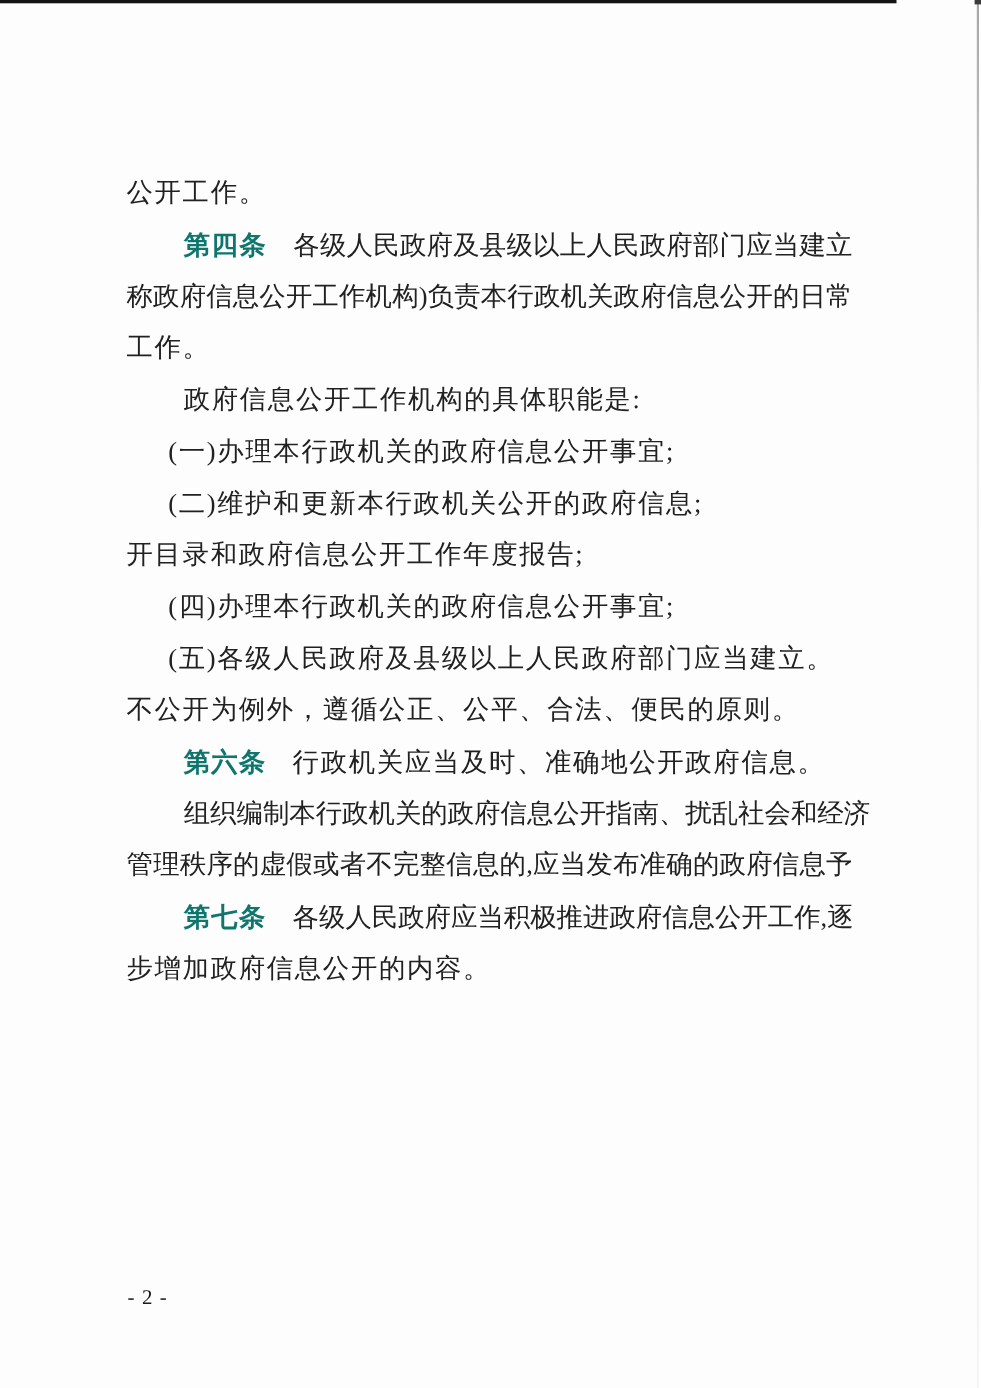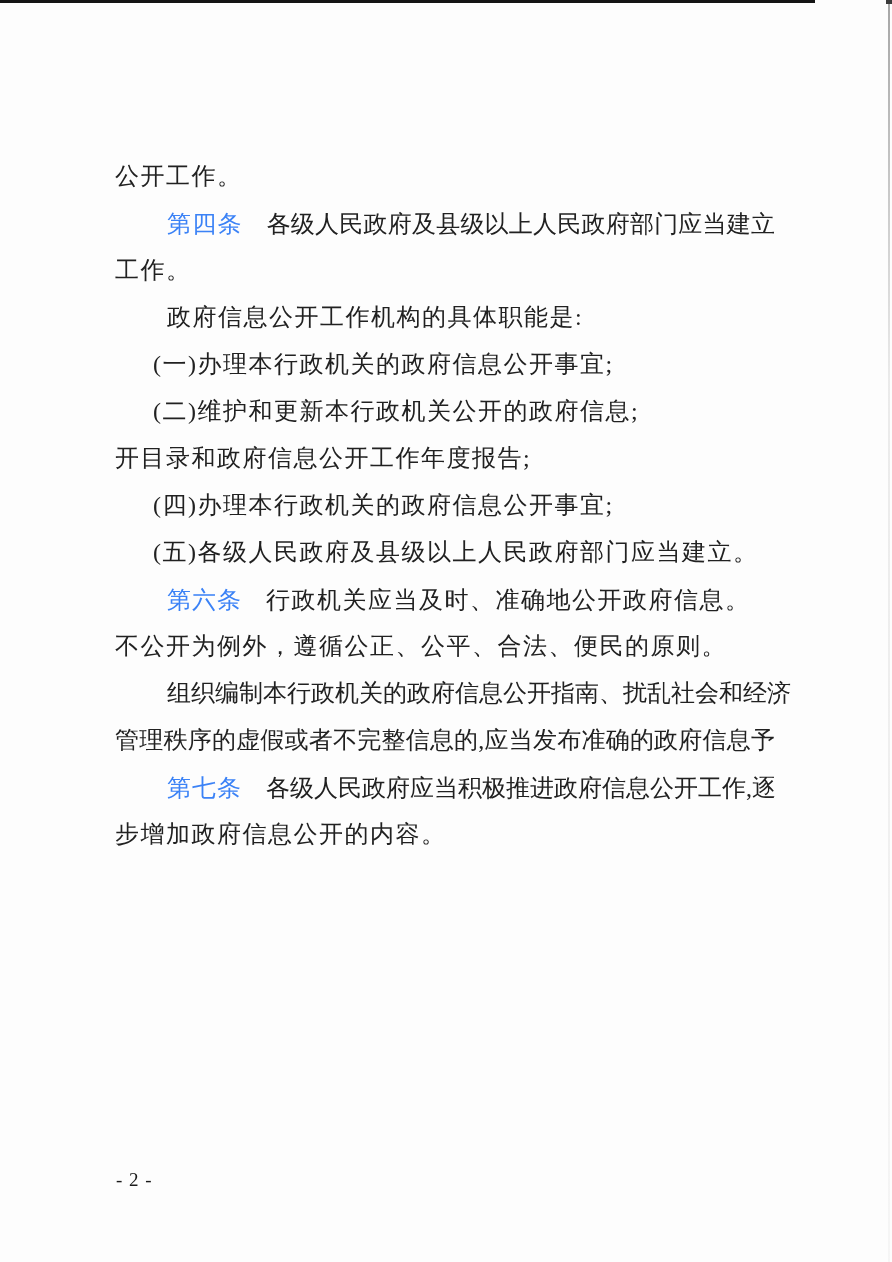--- a/index.html
+++ b/index.html
@@ -52,22 +52,22 @@
   }
   .line:not(.fill) { letter-spacing: 1.5px; }
   .line.indent { padding-left: 52px; }
   .line.indent-paren { padding-left: 38px; }
   .line.fill {
     text-align: justify;
     text-align-last: justify;
   }
   .article-no {
     font-family: "Liberation Sans", "DejaVu Sans", sans-serif;
-    font-weight: 400;
-    color: #3b82f6;
+    font-weight: 700;
+    color: #0f766e;
     margin-right: 24px;
     letter-spacing: 1px;
   }
   .page-number {
     position: absolute;
     left: 116px; top: 1166px;
     height: 28px; line-height: 28px;
     font-size: 19px;
     letter-spacing: 1px;
     color: var(--page_number);
@@ -77,28 +77,29 @@
 </head>
 <body>
 
 <div class="page">
   <div class="top-edge"></div>
   <div class="corner-mark"></div>
   <div class="right-edge"></div>
   <div class="text-block">
       <div class="line"><span>公开工作。</span></div>
       <div class="line indent fill"><b class="article-no">第四条</b><span>各级人民政府及县级以上人民政府部门应当建立</span></div>
+      <div class="line fill"><span>称政府信息公开工作机构)负责本行政机关政府信息公开的日常</span></div>
       <div class="line"><span>工作。</span></div>
       <div class="line indent"><span>政府信息公开工作机构的具体职能是:</span></div>
       <div class="line indent-paren"><span>(一)办理本行政机关的政府信息公开事宜;</span></div>
       <div class="line indent-paren"><span>(二)维护和更新本行政机关公开的政府信息;</span></div>
       <div class="line"><span>开目录和政府信息公开工作年度报告;</span></div>
       <div class="line indent-paren"><span>(四)办理本行政机关的政府信息公开事宜;</span></div>
       <div class="line indent-paren"><span>(五)各级人民政府及县级以上人民政府部门应当建立。</span></div>
+      <div class="line"><span>不公开为例外，遵循公正、公平、合法、便民的原则。</span></div>
       <div class="line indent"><b class="article-no">第六条</b><span>行政机关应当及时、准确地公开政府信息。</span></div>
-      <div class="line"><span>不公开为例外，遵循公正、公平、合法、便民的原则。</span></div>
       <div class="line indent fill"><span>组织编制本行政机关的政府信息公开指南、扰乱社会和经济</span></div>
       <div class="line fill"><span>管理秩序的虚假或者不完整信息的,应当发布准确的政府信息予</span></div>
       <div class="line indent fill"><b class="article-no">第七条</b><span>各级人民政府应当积极推进政府信息公开工作,逐</span></div>
       <div class="line"><span>步增加政府信息公开的内容。</span></div>
     </div>
   <div class="page-number">- 2 -</div>
 </div>
 
 </body></html>

